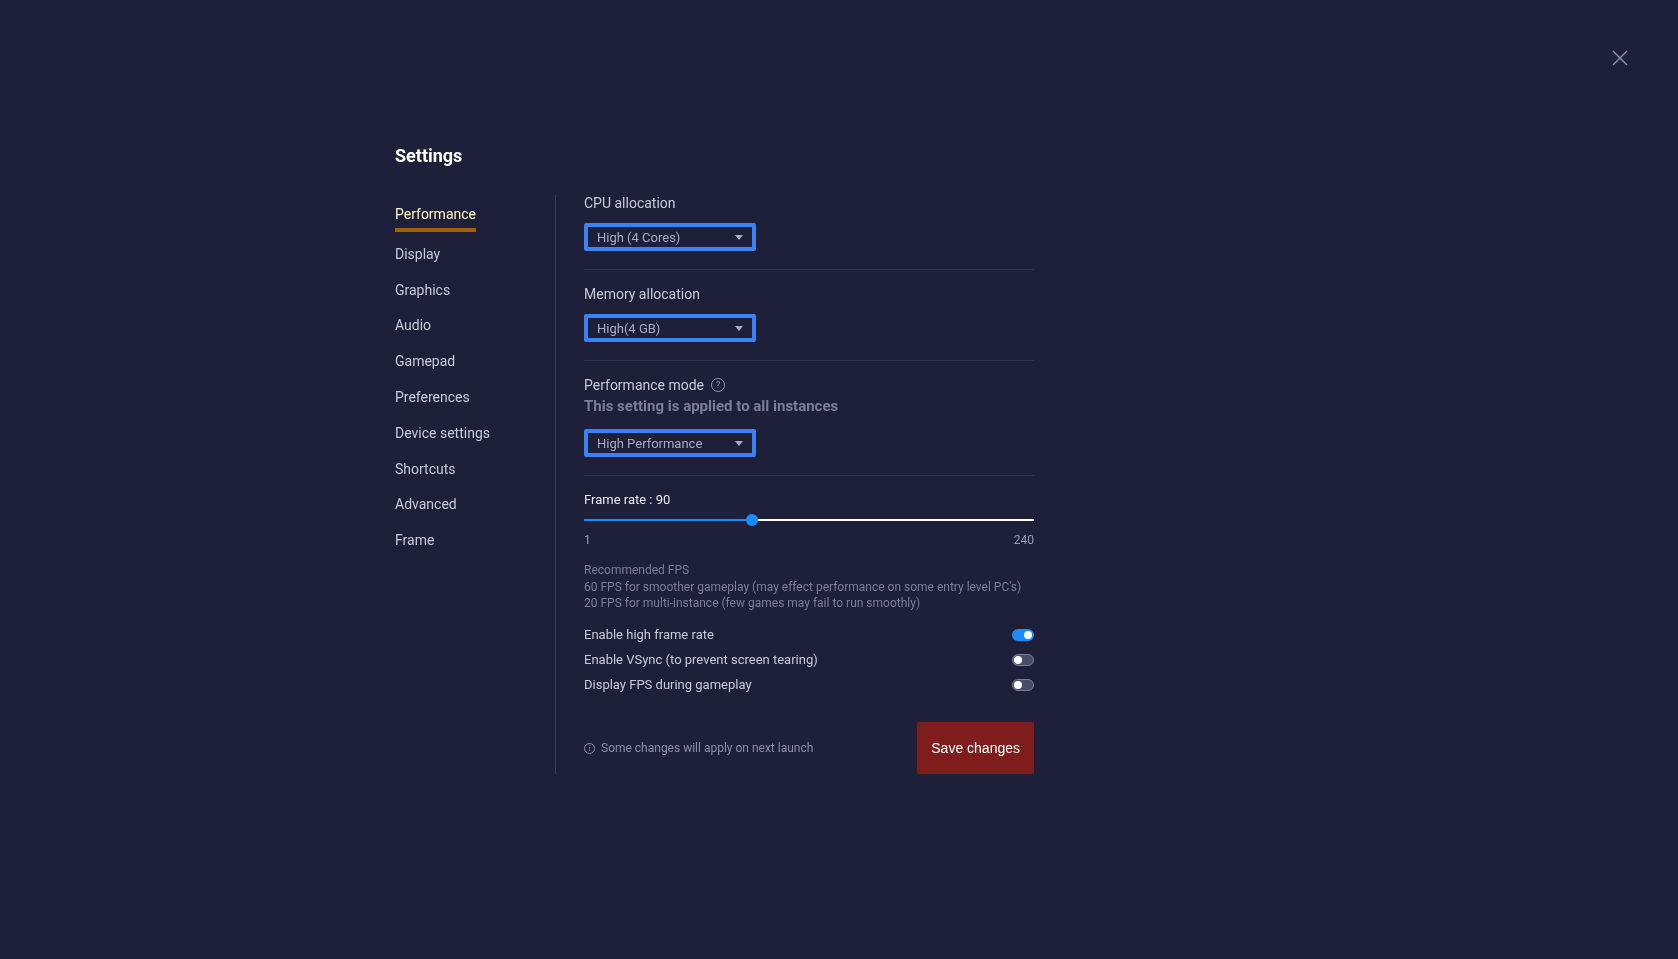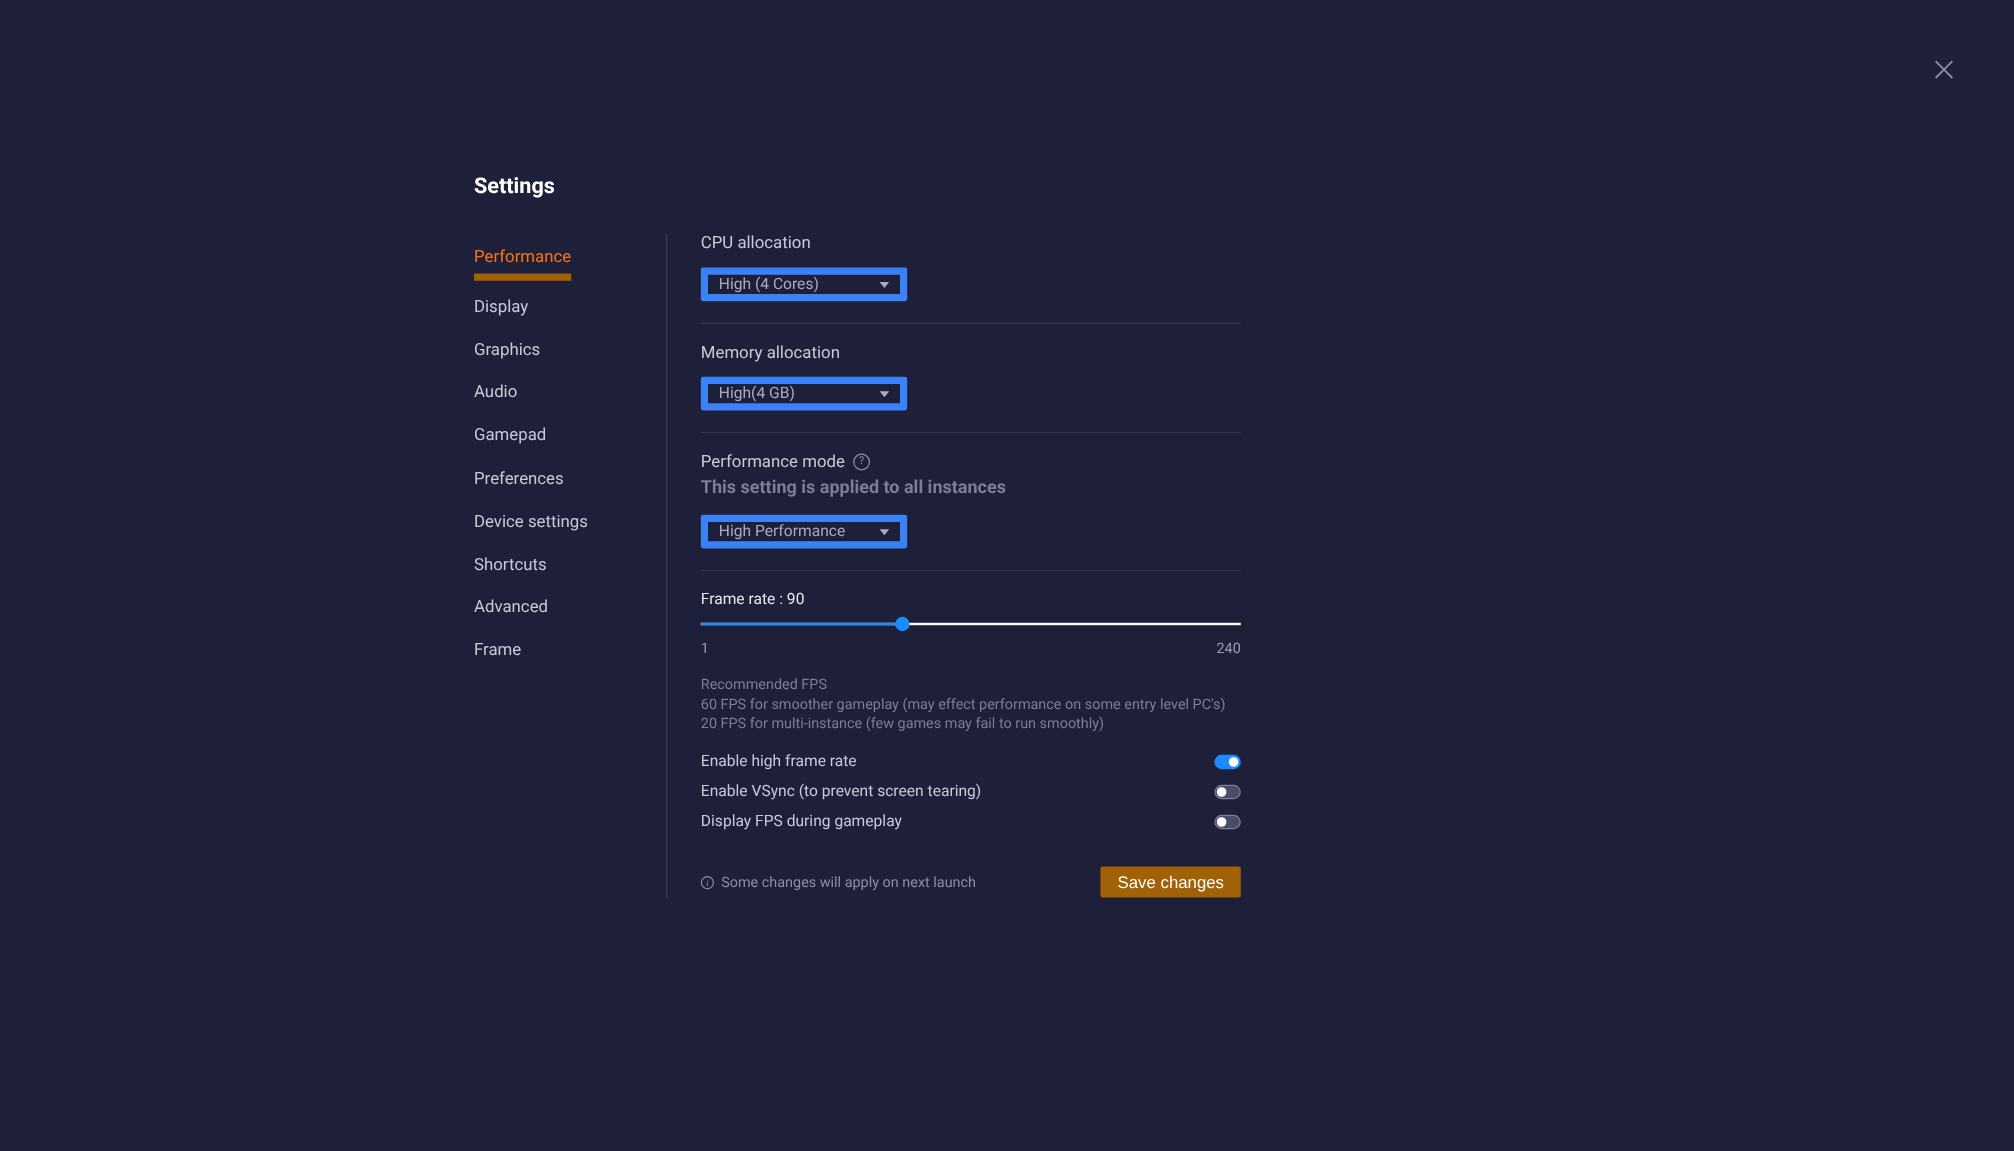--- a/index.html
+++ b/index.html
@@ -41,22 +41,22 @@
   }
   .nav li {
     font-size: 14px;
     line-height: 1.2;
     padding: 5px 0;
     margin-bottom: 9px;
     color: #c8cad8;
     cursor: pointer;
   }
   .nav li.active {
-    color: #f97316;
-    border-bottom: 6px solid #a16207;
+    color: #fef9c3;
+    border-bottom: 4px solid #a16207;
     display: inline-block;
   }
   .divider-v {
     width: 1px;
     background: #3a3d58;
     margin: 50px 28px 0 0;
     align-self: stretch;
   }
   .content {
     width: 450px;
@@ -91,21 +91,21 @@
   .subtext {
     font-size: 15px;
     color: #7a7e98;
     margin-top: -8px;
     margin-bottom: 14px;
     font-weight: bold;
   }
   .select {
     width: 172px;
     height: 28px;
-    border: 6px solid #3b82f6;
+    border: 4px solid #3b82f6;
     background: transparent;
     border-radius: 2px;
     display: flex;
     align-items: center;
     justify-content: space-between;
     padding: 0 9px;
     font-size: 13px;
     color: #a8abc0;
     cursor: pointer;
   }
@@ -211,25 +211,25 @@
     border: 1px solid #8a8ea8;
     border-radius: 50%;
     display: inline-flex;
     align-items: center;
     justify-content: center;
     font-size: 8px;
     font-style: italic;
     font-family: serif;
   }
   .save-btn {
-    background: #a16207;
+    background: #7f1d1d;
     color: #ffffff;
     border: none;
     border-radius: 2px;
-    padding: 5px 14px;
+    padding: 18px 14px;
     font-size: 14px;
     cursor: pointer;
     text-align: center;
   }
 </style>
 </head>
 <body>
 
 <div class="close-btn">
   <svg viewBox="0 0 20 20">

